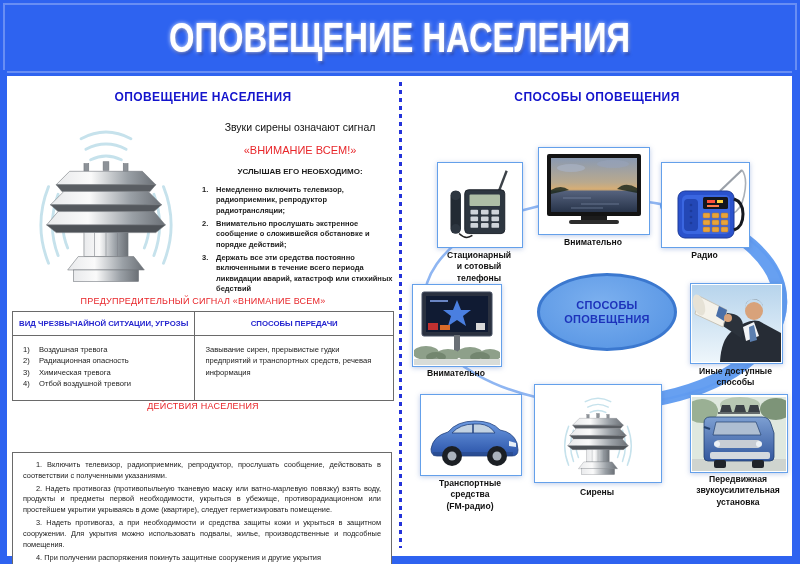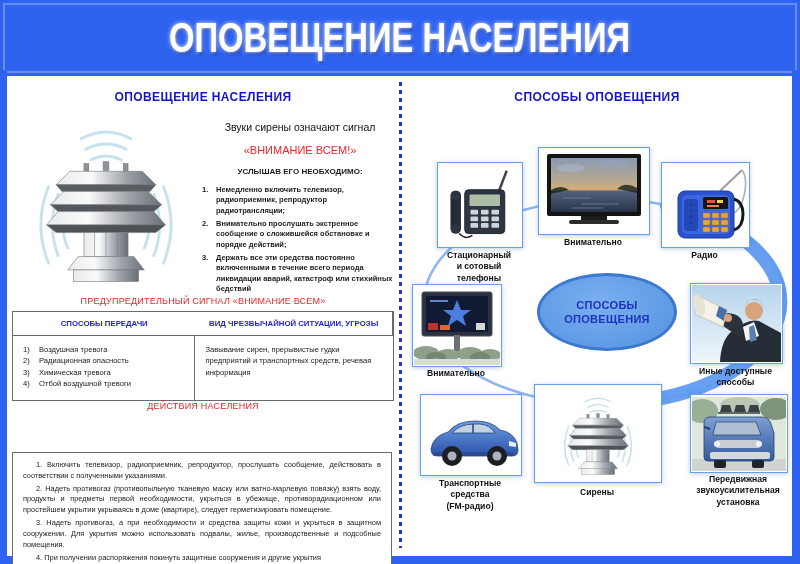--- a/index.html
+++ b/index.html
@@ -147,22 +147,22 @@
           <span class="n">3.</span>
           <span class="t">Держать все эти средства постоянно включенными в течение всего периода ликвидации аварий, катастроф или стихийных бедствий</span>
         </div>
     </div>
   </div>
 
   <div class="abs red-head" style="left:10px;top:296px;width:386px;">ПРЕДУПРЕДИТЕЛЬНЫЙ СИГНАЛ  «ВНИМАНИЕ ВСЕМ»</div>
 
   <div class="abs sig-table">
     <div class="trow thead">
+      <div class="cell c1">ВИД ЧРЕЗВЫЧАЙНОЙ СИТУАЦИИ, УГРОЗЫ</div>
       <div class="cell">СПОСОБЫ ПЕРЕДАЧИ</div>
-      <div class="cell c1">ВИД ЧРЕЗВЫЧАЙНОЙ СИТУАЦИИ, УГРОЗЫ</div>
     </div>
     <div class="trow tbody">
       <div class="cell c1">
         <div class="titem">
             <span class="n">1)</span>
             <span>Воздушная тревога</span>
           </div>
         <div class="titem">
             <span class="n">2)</span>
             <span>Радиационная опасность</span>

